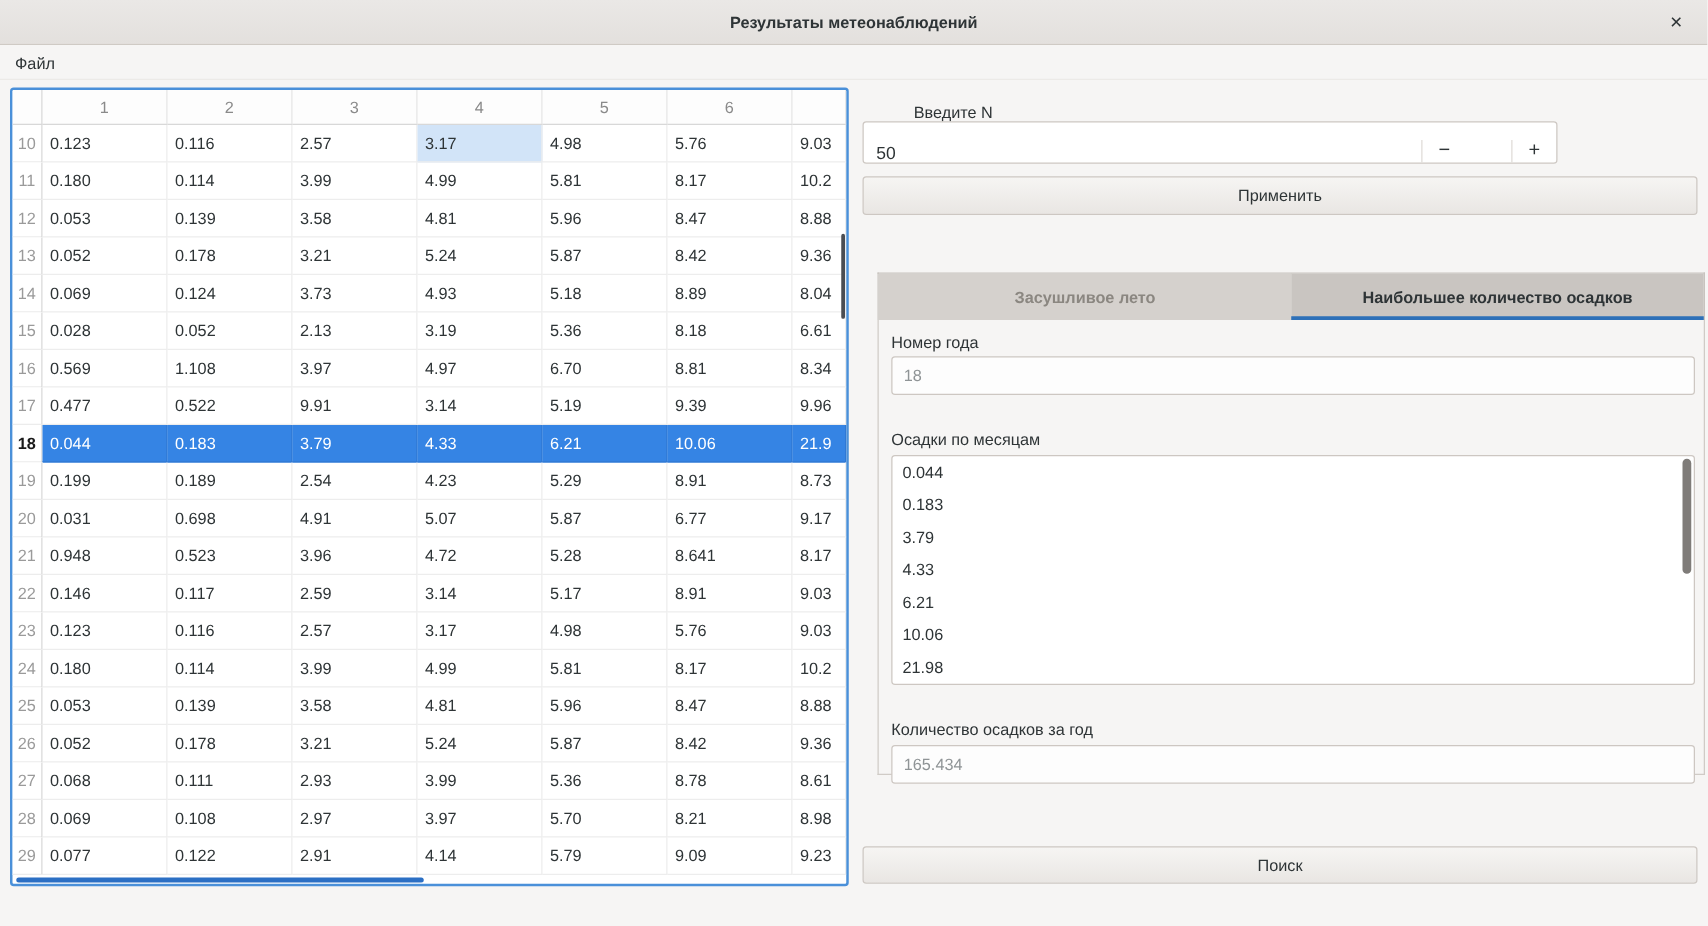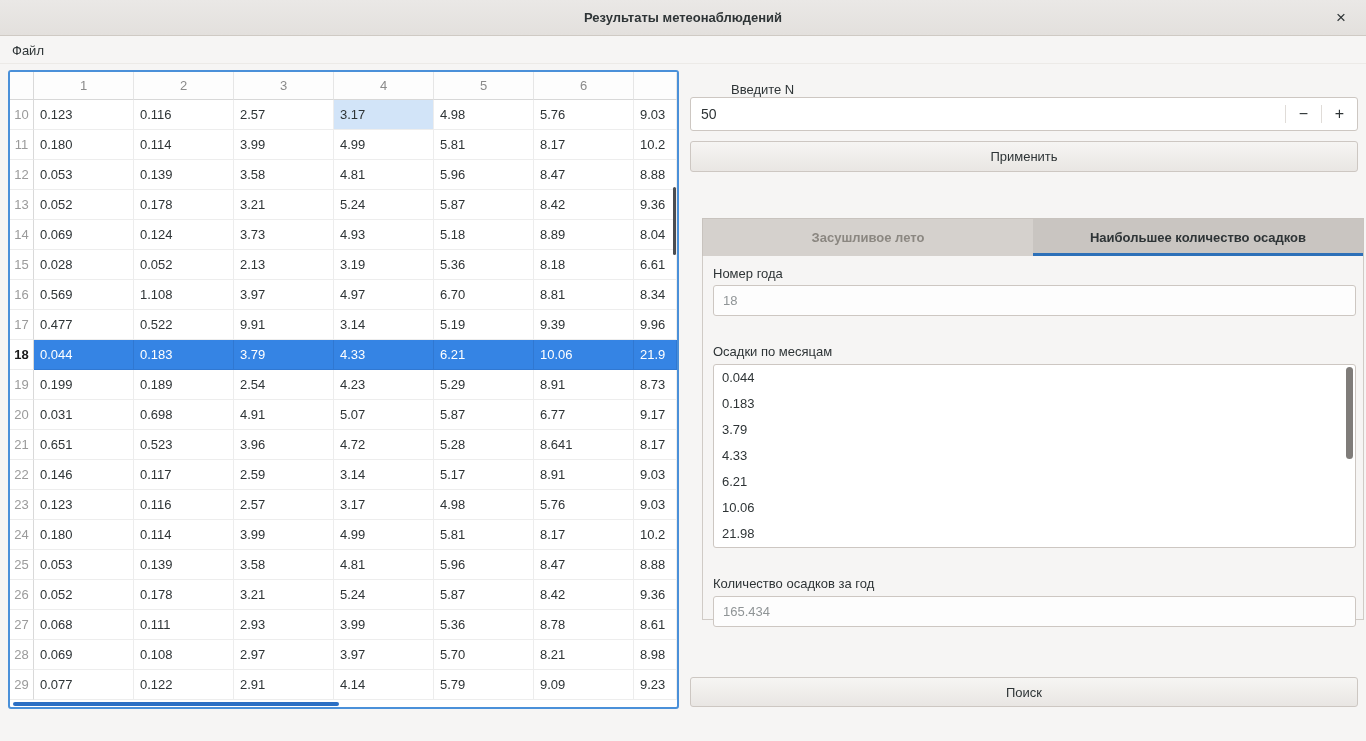--- a/index.html
+++ b/index.html
@@ -63,23 +63,23 @@
   }
   .hscroll {
     position:absolute; left:3px; bottom:1px; width:326px; height:4px;
     background:#2b6fc4; border-radius:2px;
   }
   
   .side { position:absolute; left:690px; top:70px; width:668px; height:660px; }
   .lbl { color:#2e3436; font-size:13px; }
   .n-label { position:absolute; top:12px; left:1px;margin-left:40px; }
   .spin {
-    position:absolute; top:27px; left:0; width:668px; height:34px;
+    position:absolute; top:27px; left:0; width:556px; height:34px;
     background:#ffffff; border:1px solid #cdc7c2; border-radius:3px;
-    display:flex; align-items:center;
+    display:flex; align-items:flex-end;gap:36px;
   }
   .spin .value { flex:1; display:flex; align-items:center; padding-left:10px; font-size:14px; }
   .spin .sbtn {
     width:36px; display:flex; align-items:center; justify-content:center;
     border-left:1px solid #e0dcd8; font-size:16px; color:#2e3436; cursor:pointer;
   }
   .btn {
     background:linear-gradient(to bottom,#f6f5f3,#e9e6e3);
     border:1px solid #cdc7c2; border-radius:3px;
     display:flex; align-items:center; justify-content:center;
@@ -251,21 +251,21 @@
         <div class="td">0.031</div>
         <div class="td">0.698</div>
         <div class="td">4.91</div>
         <div class="td">5.07</div>
         <div class="td">5.87</div>
         <div class="td">6.77</div>
         <div class="td">9.17</div>
       </div>
       <div class="tr">
         <div class="gutter">21</div>
-        <div class="td">0.651</div>
+        <div class="td">0.948</div>
         <div class="td">0.523</div>
         <div class="td">3.96</div>
         <div class="td">4.72</div>
         <div class="td">5.28</div>
         <div class="td">8.641</div>
         <div class="td">8.17</div>
       </div>
       <div class="tr">
         <div class="gutter">22</div>
         <div class="td">0.146</div>

